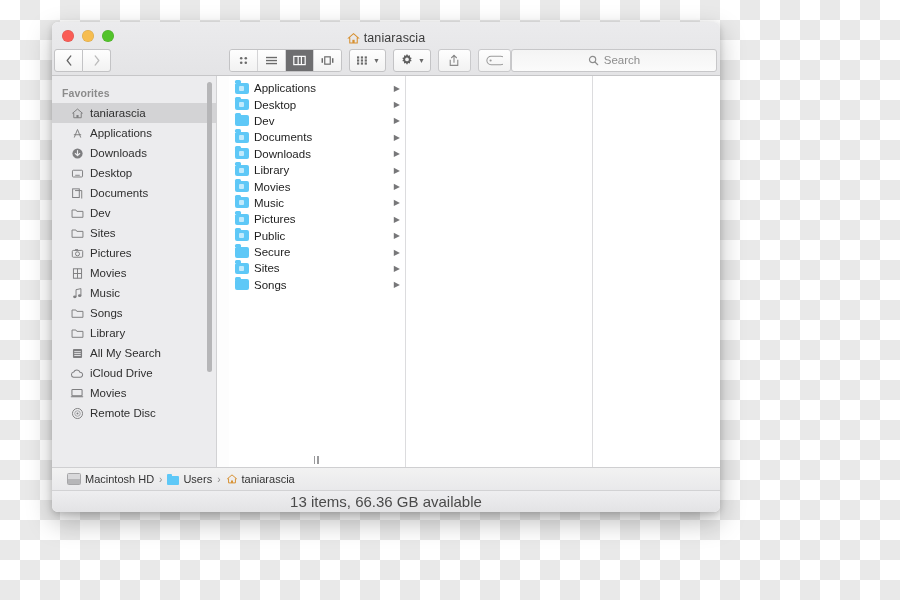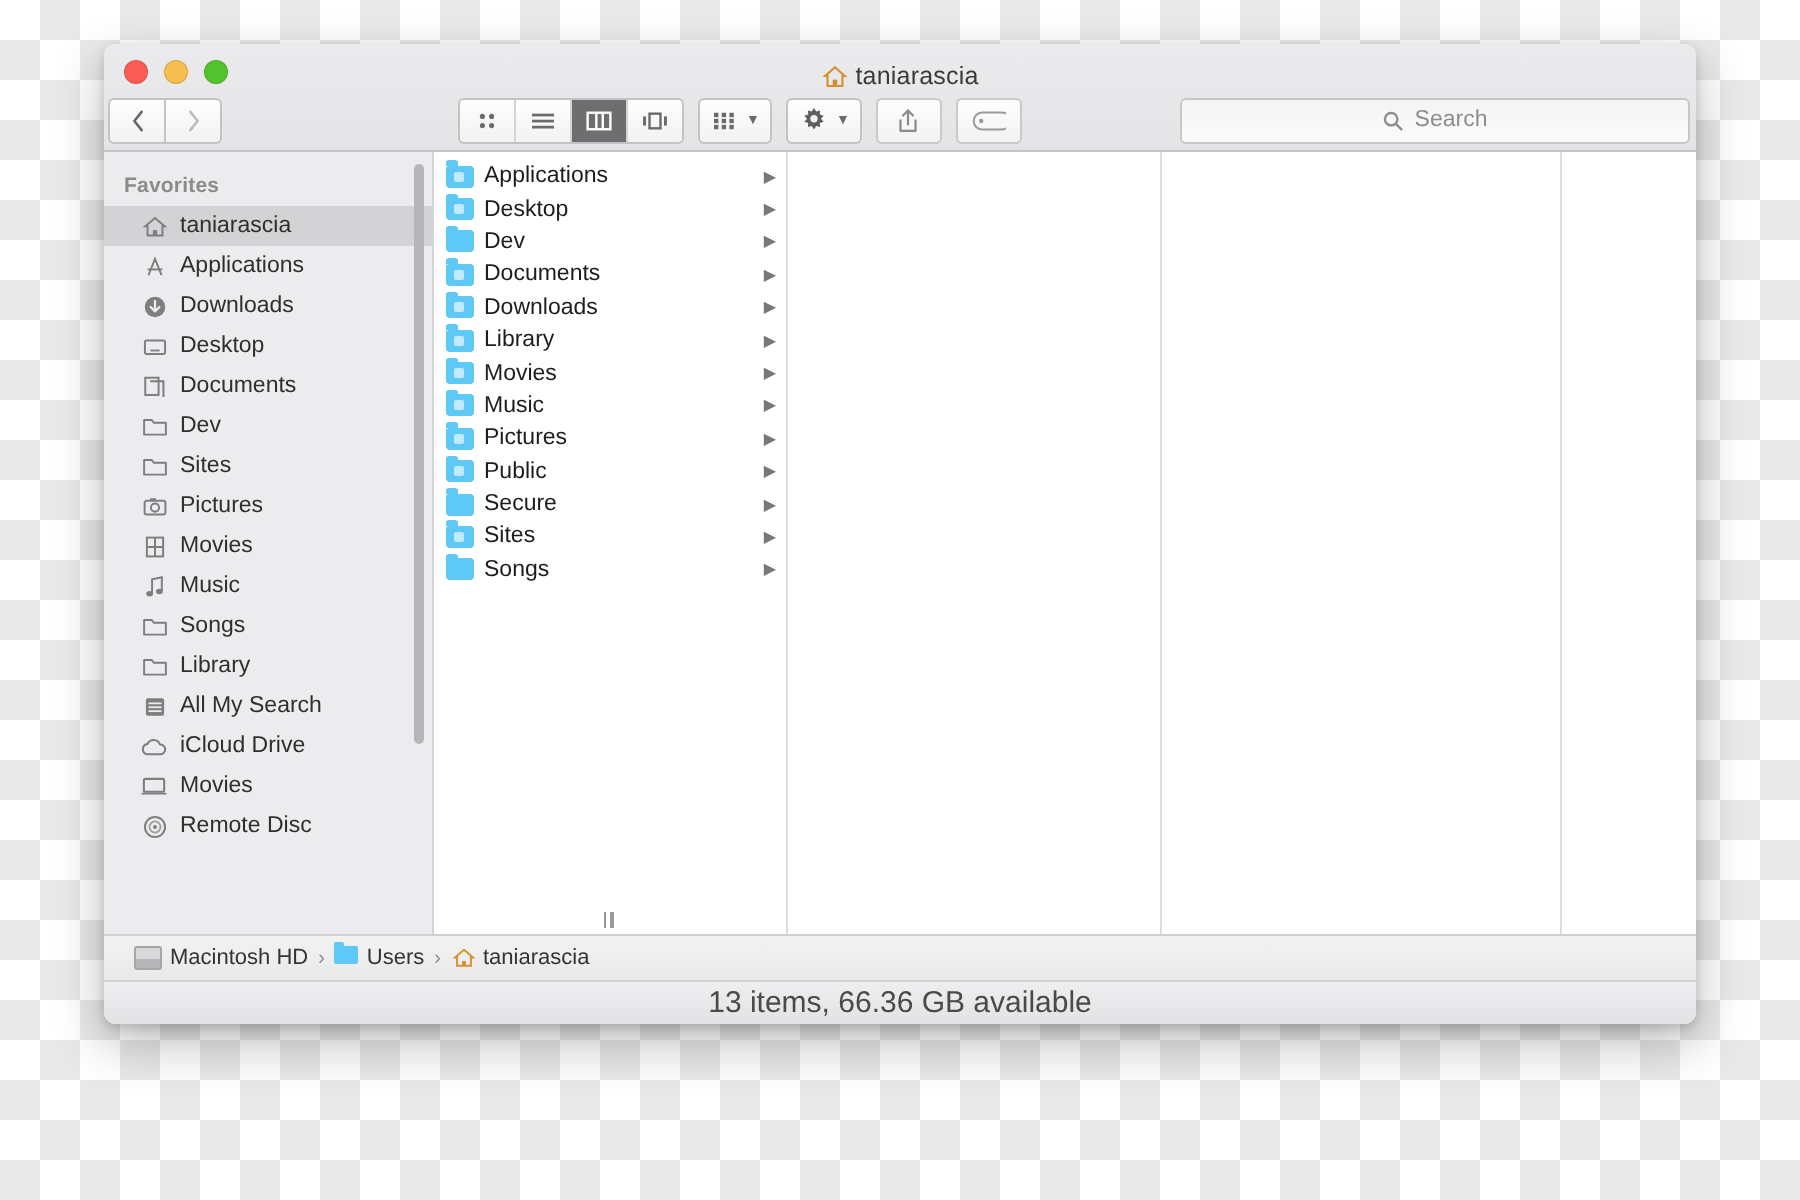--- a/index.html
+++ b/index.html
@@ -22,21 +22,21 @@
       linear-gradient(45deg, #e9e9e9 25%, transparent 25%, transparent 75%, #e9e9e9 75%);
     background-size: 40px 40px;
     background-position: 0 0, 20px 20px;
   }
 
   
   #window {
     position: absolute;
     left: 52px;
     top: 22px;
-    width: 796px;
+    width: 668px;
     height: 490px;
     border-radius: 6px;
     background: #fdfdfd;
     box-shadow: 0 10px 26px rgba(0,0,0,0.26), 0 2px 6px rgba(0,0,0,0.16);
     overflow: hidden;
     display: flex;
     flex-direction: column;
   }
 
   
@@ -146,20 +146,21 @@
     display: flex; align-items: center; justify-content: center;
     gap: 5px;
   }
   .search-text { font-size: 11.5px; color: #8d8d8d; }
 
   
   .body {
     flex: 1 1 auto;
     display: flex;
     min-height: 0;
+    gap: 12px;
   }
 
   
   .sidebar {
     width: 165px;
     flex: 0 0 165px;
     background: #ececee;
     border-right: 1px solid #d2d2d4;
     position: relative;
     overflow: hidden;
@@ -273,21 +274,21 @@
     background: linear-gradient(to bottom,#f2f2f2,#e9e9eb);
     border-top: 1px solid #cfcfd1;
     display: flex;
     align-items: center;
     padding-left: 15px;
     gap: 5px;
     font-size: 11px;
     color: #333;
   }
   .pb-sep { color: #8d8d8d; font-size: 10px; }
-  .pb-item { display: flex; align-items: flex-start; gap: 4px; }
+  .pb-item { display: flex; align-items: flex-end; gap: 4px; }
   .disk {
     width: 12px; height: 10px;
     background: linear-gradient(to bottom,#d8d8da 0 55%, #b6b6b8 55% 100%);
     border-radius: 1.5px;
     border: 0.5px solid #a6a6a8;
   }
   .pb-folder {
     width: 12px; height: 9px;
     background: #5ec8f7;
     border-radius: 1px;

